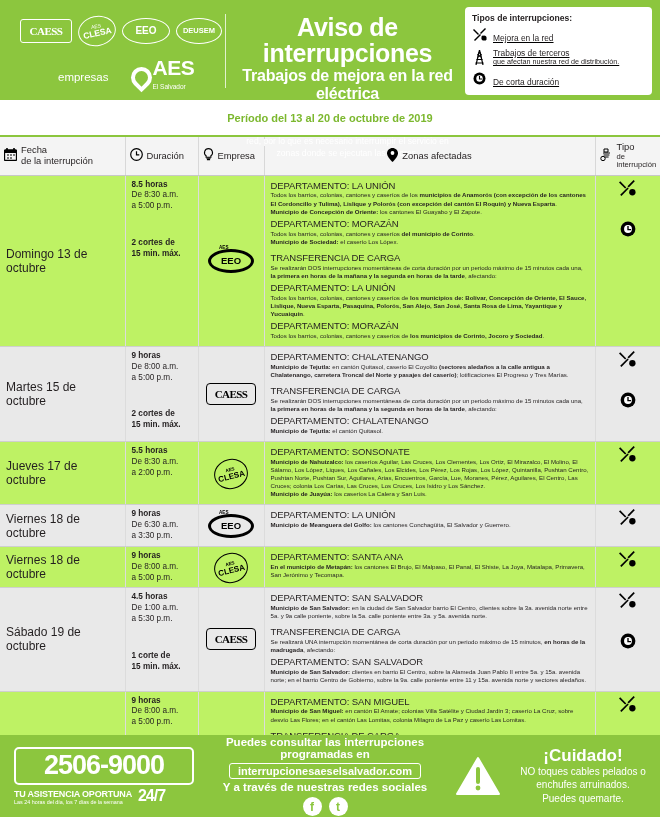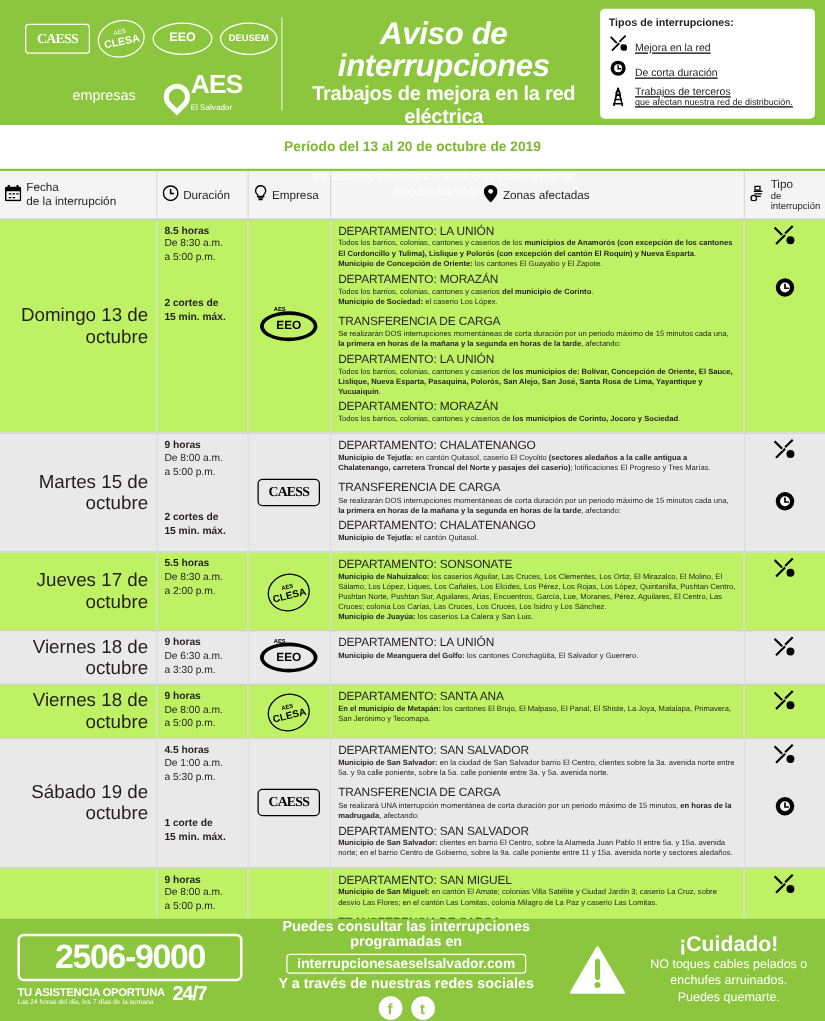--- a/index.html
+++ b/index.html
@@ -39,26 +39,26 @@
   .aes-leaf::after{
     content:""; position:absolute; inset:4px; border-radius:50% 50% 50% 0;
     background:#8cc63e;
   }
   .aes-text { color:#fff; font-weight:700; font-size:21px; line-height:19px; letter-spacing:-.5px;}
   .aes-text small { display:block; font-size:6.5px; font-weight:400; letter-spacing:0; }
 
   .hdr-divider { width:1px; background:rgba(255,255,255,.75); margin: 8px 12px 8px 0; }
 
   .title-block { flex:1; text-align:center; color:#fff; padding-top: 8px; }
-  .title-main { font-size: 25px; font-weight: 700; line-height: 1.04; letter-spacing:-.3px;font-style:italic;}
+  .title-main { font-size: 25px; font-weight: 700; line-height: 1.04; letter-spacing:-.3px;}
   .title-sub  { font-size: 16px; font-weight: 700; line-height: 1.15; margin-top:1px; letter-spacing:-.2px;}
   .title-body { font-size: 8.6px; line-height: 1.45; margin-top: 6px; padding: 0 6px;}
 
   .legend {
-    width: 172px; flex:none; background:#fff; border-radius: 4px;
+    width: 187px; flex:none; background:#fff; border-radius: 4px;
     padding: 6px 7px; margin: 1px 0 1px 8px;
   }
   .legend-title { font-size: 8.6px; font-weight: 700; color:#231f20; margin-bottom: 5px; }
   .legend-item { display:flex; align-items:flex-end; gap:6px; margin-bottom: 5px; text-decoration: underline; }
   .legend-ico { width: 15px; flex:none; text-align:center; font-size: 12px; line-height:12px; color:#000;}
   .legend-txt { font-size: 8.4px; color:#231f20; line-height:1.2; }
   .legend-txt em { display:block; font-style:normal; font-size:7.2px; }
 
   
   .period {
@@ -90,21 +90,21 @@
 
   tbody td {
     border-bottom: 1px solid #cfcfcf; border-left: 1px solid #dcdcdc;
     vertical-align: top; padding: 4px 6px;
   }
   tbody td:first-child { border-left:none; }
   tbody tr.alt td { background: #ededed; }
   tbody tr td { background: #bef264; }
   tbody tr.alt td { background: #e9e9e9; }
 
-  .c-date { text-align:right; vertical-align: middle !important; font-size:15px; color:#231f20; }
+  .c-date { text-align:left; vertical-align: middle !important; font-size:12px; color:#231f20; }
   .c-dur  { font-size: 8.2px; color:#231f20; line-height:1.32; vertical-align: top; }
   .c-dur b { font-weight:700; display:block; }
   .c-dur .gap { height: 26px; }
   .c-emp { text-align:center; vertical-align: middle !important; }
   .c-type { vertical-align: top !important; }
 
   .zona-block { margin-bottom: 2px; }
   .dep-h { font-size: 9.5px; color:#231f20; letter-spacing:-.1px; line-height:1.25; }
   .dep-h.tc { padding-top: 4px; }
   .dep-p { font-size: 6.1px; color:#231f20; line-height:1.33; }
@@ -213,40 +213,40 @@
               <path d="M8 6 L13 1 L12 0 L7 5 Z" fill="#000"></path>
               <path d="M1 12 L7 6 L8 7 L2 13 Z" fill="#000"></path>
               <circle cx="11" cy="10" r="2.6" fill="#000"></circle>
               <path d="M9 8 L13 12" stroke="#000" stroke-width="1.6"></path>
             </svg>
         </div>
         <div class="legend-txt">Mejora en la red</div>
       </div>
       <div class="legend-item">
         <div class="legend-ico">
+          <svg width="11" height="15" viewBox="0 0 11 15">
+              <path d="M5.5 0 L2 15 M5.5 0 L9 15" stroke="#000" stroke-width="1.2"></path>
+              <path d="M1.5 13 h8 M2.5 9.5 h6 M3.3 6 h4.4 M4 3 h3" stroke="#000" stroke-width="1.2"></path>
+              <path d="M3 4 L8 8 M8 4 L3 8" stroke="#000" stroke-width=".8"></path>
+            </svg>
+        </div>
+        <div class="legend-txt">
+          <span>Trabajos de terceros</span>
+          <em>que afectan nuestra red de distribución.</em>
+        </div>
+      </div>
+      <div class="legend-item">
+        <div class="legend-ico">
           <svg width="13" height="13" viewBox="0 0 13 13">
               <circle cx="6.5" cy="6.5" r="6" fill="#000"></circle>
               <circle cx="6.5" cy="6.5" r="3.2" fill="#fff"></circle>
               <path d="M6.5 4 L6.5 7 L9 7" stroke="#000" stroke-width="1.1" fill="none"></path>
             </svg>
         </div>
         <div class="legend-txt">De corta duración</div>
-      </div>
-      <div class="legend-item">
-        <div class="legend-ico">
-          <svg width="11" height="15" viewBox="0 0 11 15">
-              <path d="M5.5 0 L2 15 M5.5 0 L9 15" stroke="#000" stroke-width="1.2"></path>
-              <path d="M1.5 13 h8 M2.5 9.5 h6 M3.3 6 h4.4 M4 3 h3" stroke="#000" stroke-width="1.2"></path>
-              <path d="M3 4 L8 8 M8 4 L3 8" stroke="#000" stroke-width=".8"></path>
-            </svg>
-        </div>
-        <div class="legend-txt">
-          <span>Trabajos de terceros</span>
-          <em>que afectan nuestra red de distribución.</em>
-        </div>
       </div>
     </div>
   </div>
 
   <div class="period">Período del 13 al 20 de octubre de 2019</div>
 
   <table class="tbl">
     <colgroup>
         <col class="c1">
         <col class="c2">

